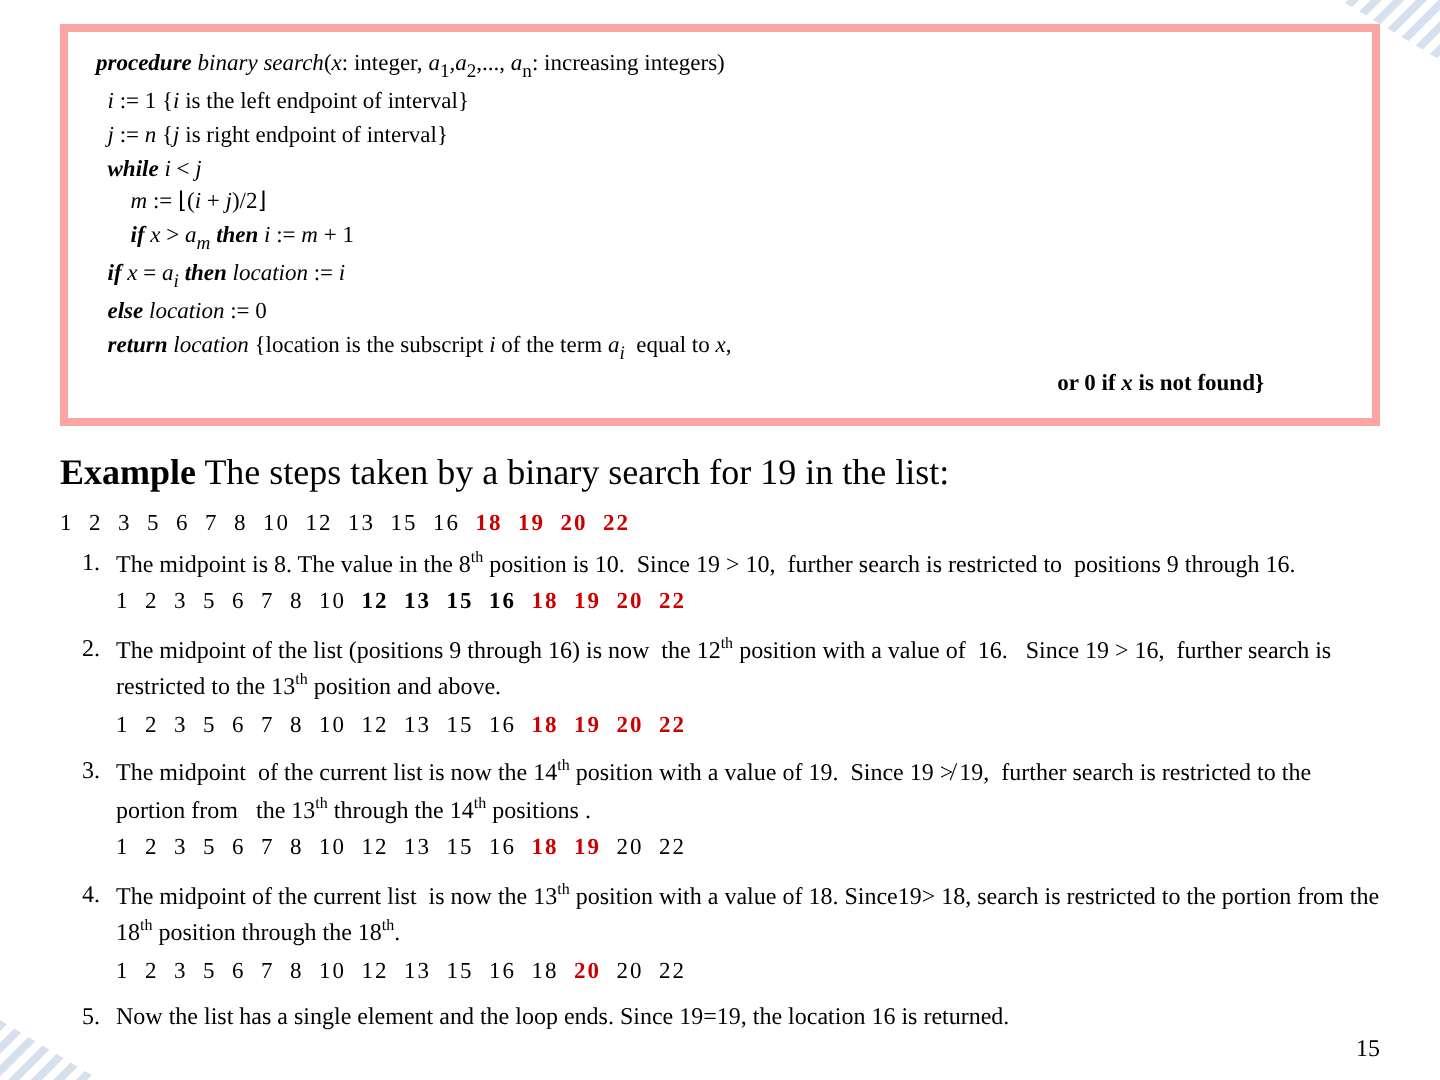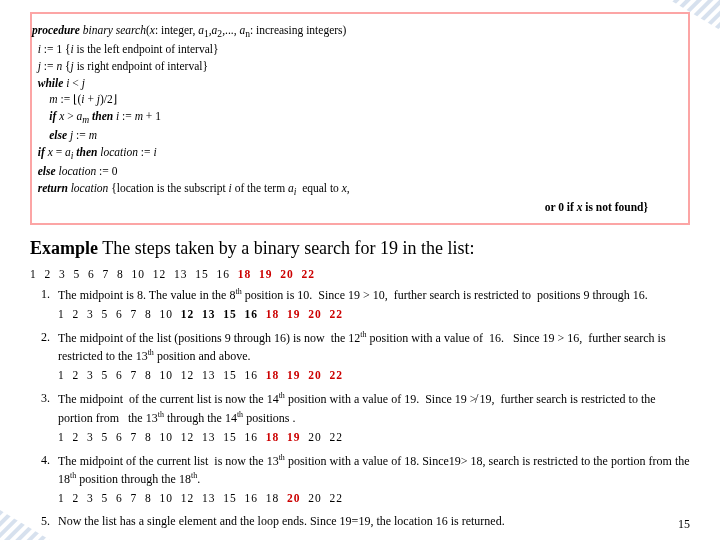--- a/index.html
+++ b/index.html
@@ -15,22 +15,22 @@
 
     .page-container {
       width: 720px;
       height: 540px;
       padding: 12px 30px 12px 30px;
       position: relative;
     }
 
     
     .code-block {
-      border: 2px solid #fca5a5;
-      padding: 8px 0;
+      border: 4px solid #fca5a5;
+      padding: 8px 14px;
       margin-bottom: 10px;
       font-family: 'Times New Roman', Times, serif;
       font-size: 11.5px;
       line-height: 1.45;
       background: #fff;
     }
 
     .code-block .code-line {
       white-space: nowrap;
     }
@@ -146,23 +146,20 @@
     <div class="code-line">
       &nbsp;&nbsp;<span class="bold-italic">while</span> <span class="italic">i</span> &lt; <span class="italic">j</span>
     </div>
     <div class="code-line">
       &nbsp;&nbsp;&nbsp;&nbsp;&nbsp;&nbsp;<span class="italic">m</span> := ⌊(<span class="italic">i</span> + <span class="italic">j</span>)/2⌋
     </div>
     <div class="code-line">
       &nbsp;&nbsp;&nbsp;&nbsp;&nbsp;&nbsp;<span class="bold-italic">if</span> <span class="italic">x</span> &gt; <span class="italic">a<sub>m</sub></span> <span class="bold-italic">then</span> <span class="italic">i</span> := <span class="italic">m</span> + 1
     </div>
     <div class="code-line">
-      &nbsp;&nbsp;&nbsp;&nbsp;&nbsp;&nbsp;<span class="bold-italic">else</span> <span class="italic">j</span> := <span class="italic">m</span>
-    </div>
-    <div class="code-line">
       &nbsp;&nbsp;<span class="bold-italic">if</span> <span class="italic">x</span> = <span class="italic">a<sub>i</sub></span> <span class="bold-italic">then</span> <span class="italic">location</span> := <span class="italic">i</span>
     </div>
     <div class="code-line">
       &nbsp;&nbsp;<span class="bold-italic">else</span> <span class="italic">location</span> := 0
     </div>
     <div class="code-line">
       &nbsp;&nbsp;<span class="bold-italic">return</span> <span class="italic">location</span> {location is the subscript <span class="italic">i</span> of the term <span class="italic">a<sub>i</sub></span>&nbsp; equal to <span class="italic">x</span>,
     </div>
     <div class="code-line" style="text-align:right; padding-right: 40px; font-weight: bold;">
       or 0 if <span class="italic">x</span> is not found}

